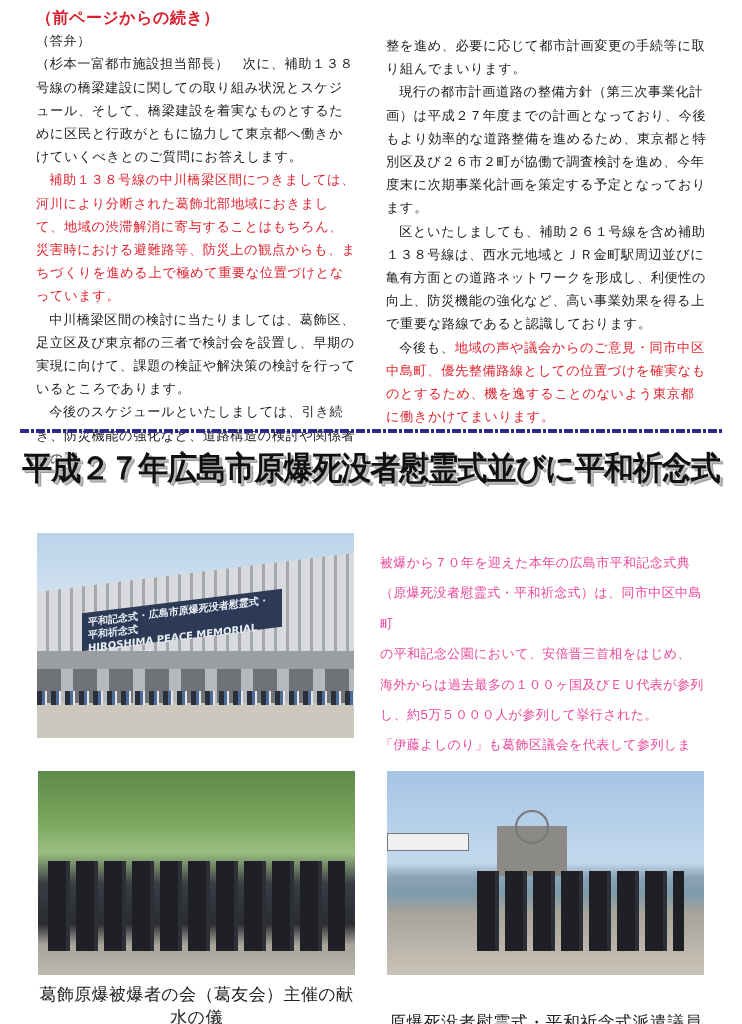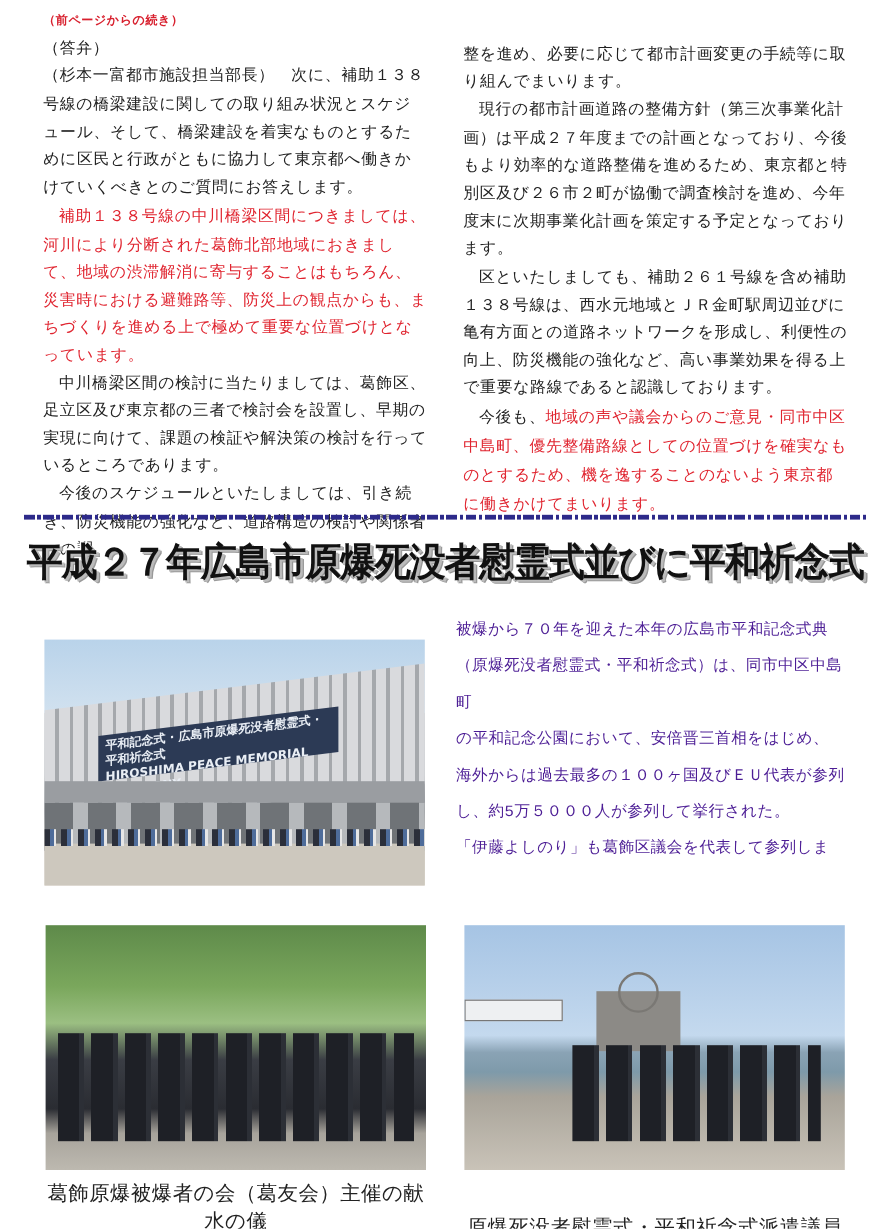--- a/index.html
+++ b/index.html
@@ -3,22 +3,22 @@
 <meta charset="utf-8">
 <style>
   html, body { margin: 0; padding: 0; background: #ffffff; }
   body { width: 742px; height: 1024px; position: relative; overflow: hidden;
          font-family: "DejaVu Serif", "Liberation Serif", serif; color: #222; }
   .col { position: absolute; font-size: 13.2px; line-height: 23.2px; letter-spacing: 0.6px; }
   .col p { margin: 0; }
   .col-left { left: 36px; top: 6px; width: 320px; }
   .col-right { left: 386px; top: 34px; width: 322px; }
   .heading-red { color: #d8202e; font-family: "DejaVu Sans", "Liberation Sans", sans-serif;
-                 font-size: 10px; font-weight: bold; letter-spacing: 0.5px; }
-  .red { color: #e0242f; font-family: Liberation Serif, serif; }
+                 font-size: 16px; font-weight: bold; letter-spacing: 0.5px; }
+  .red { color: #e0242f; }
   .indent { text-indent: 1em; }
   .divider { position: absolute; left: 20px; top: 429px; width: 702px; height: 4px;
              background: repeating-linear-gradient(90deg, #2d2a8a 0 9px, transparent 9px 11px, #2d2a8a 11px 14px, transparent 14px 16px); }
   .title { position: absolute; left: 0; top: 448px; width: 742px; text-align: center;
            font-family: "DejaVu Sans", "Liberation Sans", sans-serif; font-weight: bold;
            font-size: 30px; letter-spacing: -1px; color: #111;
            text-shadow: 2px 2px 0 #bbb, 3px 3px 0 #999, -1px -1px 0 #fff; transform: scaleY(1.08); }
   .photo { position: absolute; overflow: hidden; }
   .photo-top { left: 37px; top: 533px; width: 317px; height: 205px;
                background: linear-gradient(180deg, #b9d3ea 0%, #d1e1ef 30%, #c9ccd0 30%, #b8bcc0 55%, #8f9296 62%, #707478 70%, #c8c2b6 80%, #d4cec3 100%); }
@@ -41,22 +41,22 @@
             background: repeating-linear-gradient(90deg, #1e2026 0 18px, #2c2f36 18px 22px, transparent 22px 28px); }
   .dome { position: absolute; left: 110px; top: 55px; width: 70px; height: 50px; background: #8c8a86; }
   .dome::before { content: ""; position: absolute; left: 18px; top: -16px; width: 30px; height: 30px;
                   border-radius: 50%; border: 2px solid #7a7874; }
   .sign { position: absolute; left: 0; top: 62px; width: 80px; height: 16px; background: #eef0f2;
           border: 1px solid #777; }
   .caption { position: absolute; font-family: "DejaVu Sans", "Liberation Sans", sans-serif;
              font-size: 17px; color: #222; text-align: center; letter-spacing: 0.4px; }
   .caption-left { left: 38px; top: 983px; width: 317px; }
   .caption-right { left: 387px; top: 983px; width: 317px; margin-top: 28px; }
-  .report { position: absolute; left: 380px; top: 510px; width: 330px; font-family: Liberation Mono, monospace;
-            font-size: 13px; line-height: 30.4px; color: #4c1d95; letter-spacing: 0.4px; }
+  .report { position: absolute; left: 380px; top: 548px; width: 330px; font-family: Liberation Sans, sans-serif;
+            font-size: 13px; line-height: 30.4px; color: #ec4899; letter-spacing: 0.4px; }
   .report p { margin: 0; }
 </style>
 </head>
 <body>
 
 <div class="col col-left">
   <p class="heading-red">（前ページからの続き）</p>
   <p>（答弁）</p>
   <p>（杉本一富都市施設担当部長）　次に、補助１３８号線の橋梁建設に関しての取り組み状況とスケジュール、そして、橋梁建設を着実なものとするために区民と行政がともに協力して東京都へ働きかけていくべきとのご質問にお答えします。</p>
   <p class="red indent">補助１３８号線の中川橋梁区間につきましては、河川により分断された葛飾北部地域におきまして、地域の渋滞解消に寄与することはもちろん、災害時における避難路等、防災上の観点からも、まちづくりを進める上で極めて重要な位置づけとなっています。</p>

